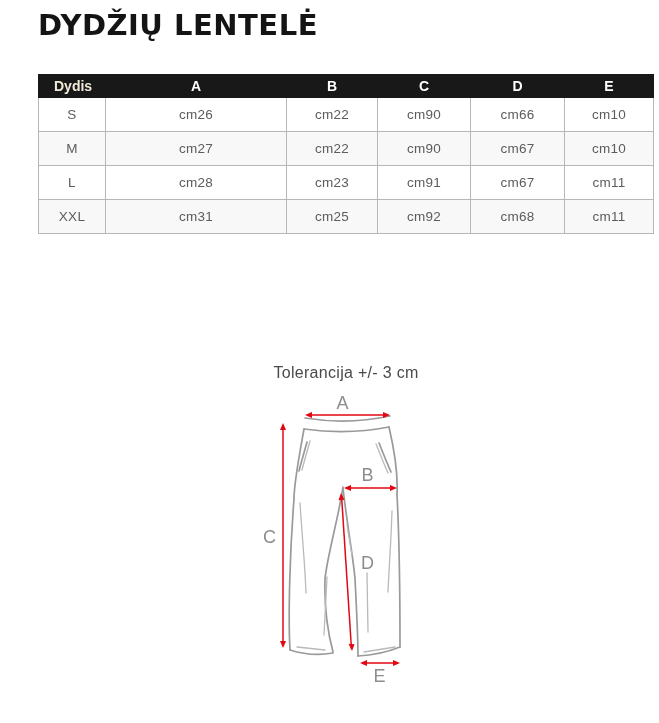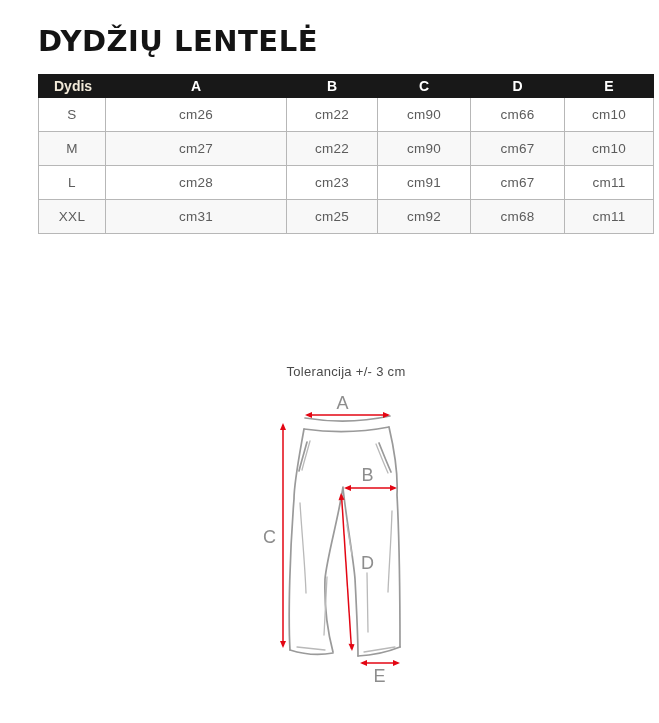--- a/index.html
+++ b/index.html
@@ -9,21 +9,21 @@
     --header-bg:#181818;
     --header-text:#ffffff;
     --header-text-dydis:#f2ead9;
     --border:#b7b7b7;
     --row-alt:#f8f8f8;
   }
   *{margin:0;padding:0;box-sizing:border-box;}
   html,body{width:659px;height:723px;background:#ffffff;overflow:hidden;
     font-family:"Liberation Sans",sans-serif;position:relative;}
   .page-title{
-    position:absolute;left:38px;top:24px;
+    position:absolute;left:38px;top:8px;
     font-family:"DejaVu Sans",sans-serif;
     font-size:29px;font-weight:800;letter-spacing:.5px;color:#141414;
   }
   table.size-table{
     position:absolute;left:38px;top:74px;width:615px;
     border-collapse:collapse;table-layout:fixed;
   }
   .size-table th{
     background:var(--header-bg,#181818);
     color:var(--header-text,#fff);
@@ -37,21 +37,21 @@
   }
   .size-table td{
     border:1px solid var(--border,#b7b7b7);
     height:34px;text-align:center;
     font-size:13.5px;color:#5c5c5c;letter-spacing:.3px;
     background:#ffffff;
   }
   .size-table tbody tr:nth-child(even) td{background:var(--row-alt,#f8f8f8);}
   .tolerance-note{
     position:absolute;left:246px;top:364px;width:200px;
-    text-align:center;font-size:13px;color:#4a4a4a;letter-spacing:.3px;
+    text-align:center;font-size:16px;color:#4a4a4a;letter-spacing:.3px;
   }
   .diagram-wrap{position:absolute;left:255px;top:385px;width:200px;height:310px;}
   svg .outline{stroke:var(--outline-gray,#9a9a9a);stroke-width:1.7;fill:none;stroke-linecap:round;}
   svg .crease{stroke:#b9b9b9;stroke-width:1.3;fill:none;stroke-linecap:round;}
   svg .arrow-line{stroke:var(--accent-red,#e30613);stroke-width:1.5;fill:none;}
   svg .arrow-head{fill:var(--accent-red,#e30613);stroke:none;}
   svg .dim-label{fill:var(--label-gray,#8d8d8d);
     font-family:"Liberation Sans",sans-serif;font-size:18px;font-weight:500;letter-spacing:1px;}
 </style>
 </head>

